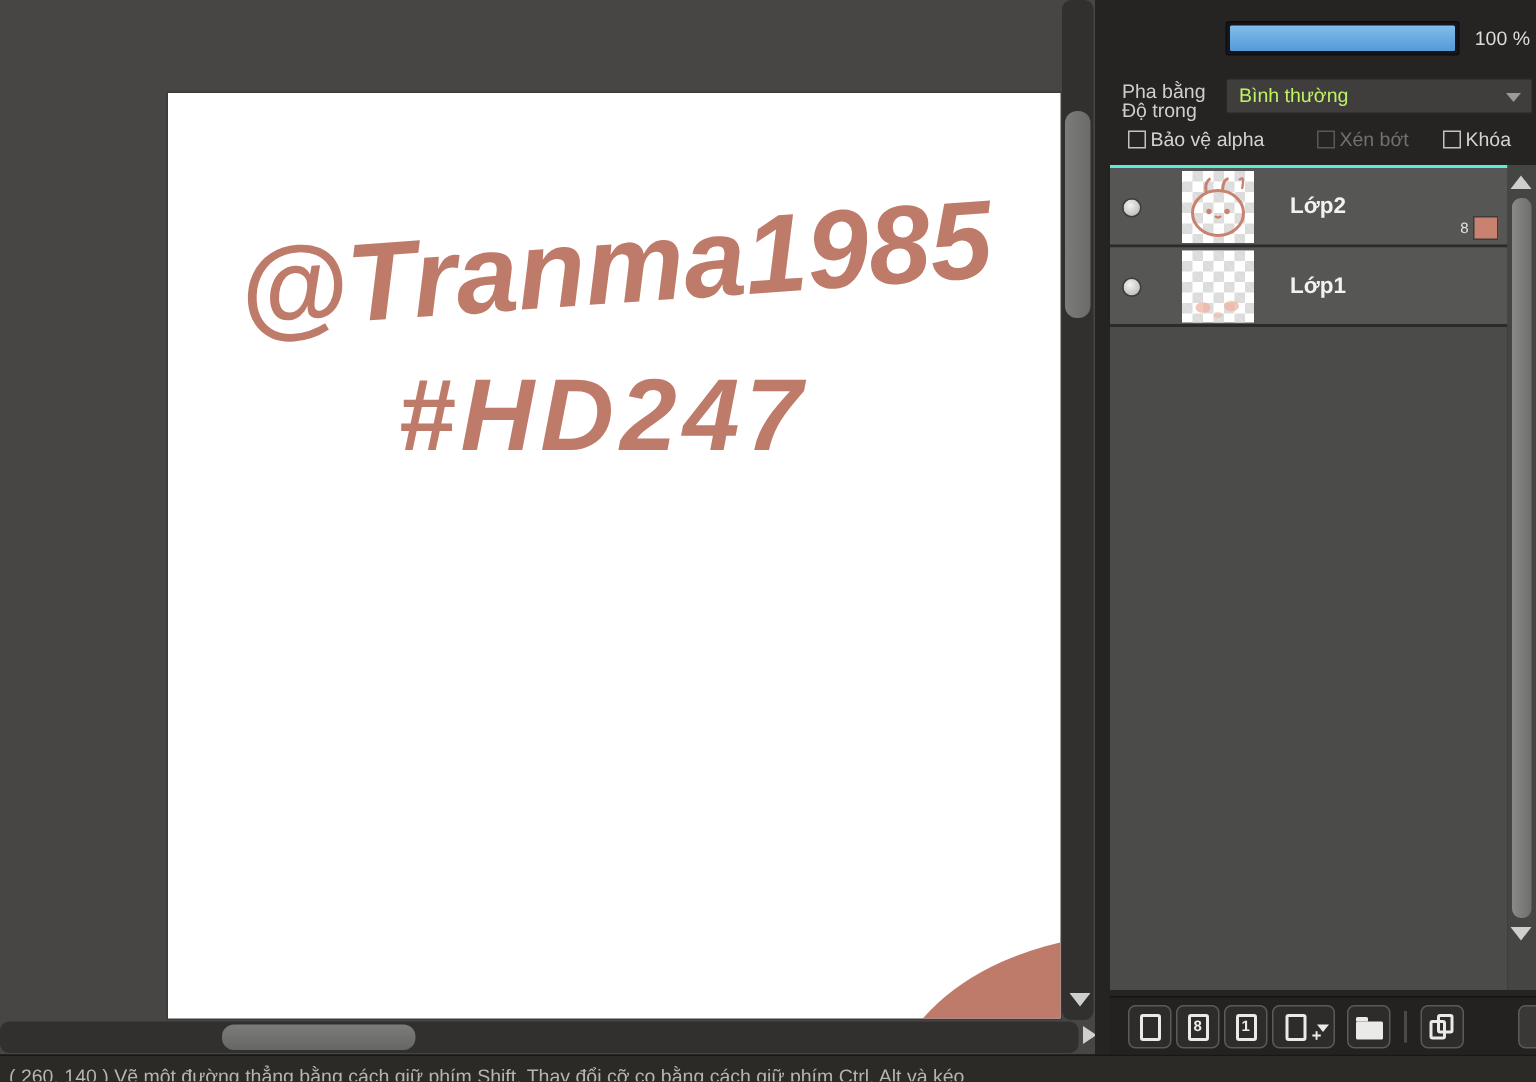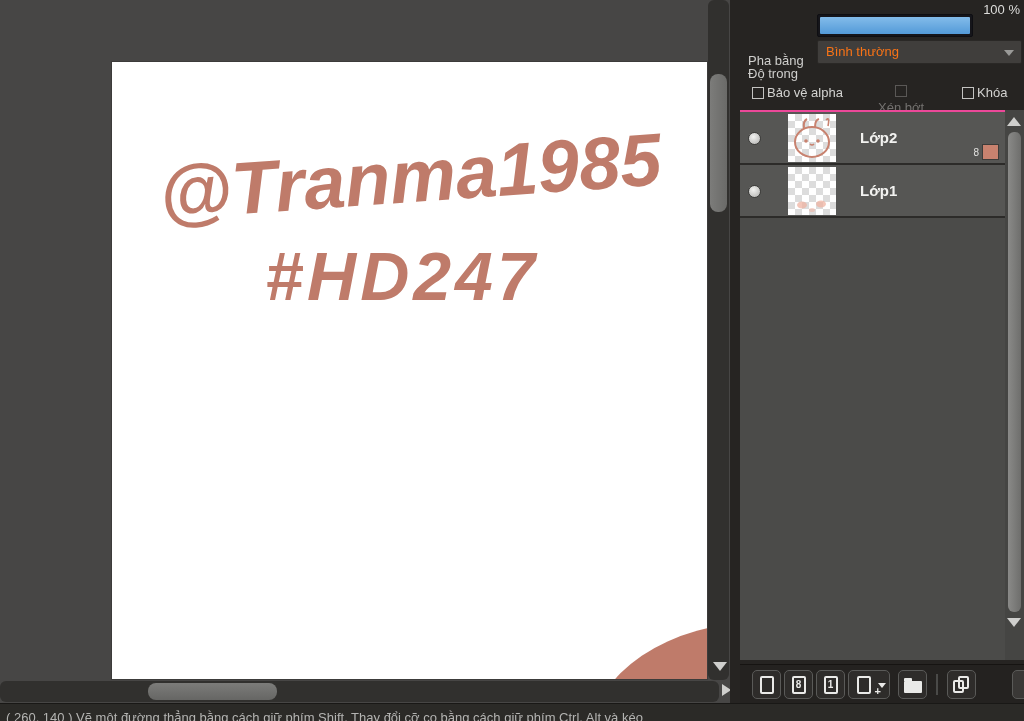--- a/index.html
+++ b/index.html
@@ -21,31 +21,31 @@
   .tri-up{width:0;height:0;border-left:7px solid transparent;border-right:7px solid transparent;border-bottom:9px solid #cfcfcd;}
   .v-arrow{position:absolute;left:713px;top:662px;}
   .h-arrow{position:absolute;left:722px;top:684px;}
 
   
   .panel{position:absolute;left:740px;top:0;width:284px;height:703px;background:#262422;}
   .panel-tick{position:absolute;left:866px;top:0;width:3px;height:7px;background:#6e6e6c;}
   .ctl-label{position:absolute;left:8px;font-size:13px;color:#cfcfcd;}
   .opacity-slider{position:absolute;left:77px;top:14px;width:156px;height:23px;background:#15151a;border:1px solid #0e0e12;border-radius:2px;padding:2px;}
   .opacity-fill{width:100%;height:100%;background:linear-gradient(#83bcea,#539ad8);border-radius:1px;}
-  .opacity-value{position:absolute;right:4px;top:2px;font-size:13px;color:#dcdcda;}
-  .blend-select{position:absolute;left:77px;top:40px;width:205px;height:24px;background:#403e3c;border:1px solid #2a2826;border-radius:2px;color:#f97316;font-size:13px;line-height:22px;padding-left:8px;}
+  .opacity-value{position:absolute;right:4px;top:18px;font-size:13px;color:#dcdcda;}
+  .blend-select{position:absolute;left:77px;top:52px;width:205px;height:24px;background:#403e3c;border:1px solid #2a2826;border-radius:2px;color:#bef264;font-size:13px;line-height:22px;padding-left:8px;}
   .blend-arrow{position:absolute;right:7px;top:9px;width:0;height:0;border-left:5px solid transparent;border-right:5px solid transparent;border-top:6px solid #9a9a98;}
   .cb-row{position:absolute;left:0;top:85px;width:284px;height:20px;}
   .cb-item{position:absolute;display:flex;align-items:center;gap:3px;font-size:13px;color:#d3d3d1;}
   .cb-box{width:12px;height:12px;border:1px solid #c3c3c1;background:transparent;display:inline-block;}
-  .cb-item.disabled{color:#73716f;flex-direction:column;}
+  .cb-item.disabled{color:#73716f;}
   .cb-item.disabled .cb-box{border-color:#5a5856;}
 
   
-  .layer-list{position:absolute;left:0;top:110px;width:265px;height:550px;background:#4b4b49;border-top:2px solid #ec4899;}
+  .layer-list{position:absolute;left:0;top:110px;width:265px;height:550px;background:#4b4b49;border-top:2px solid #5eead4;}
   .layer-row{position:relative;width:265px;height:53px;background:#565654;border-bottom:2px solid #2c2b29;}
   .row-sel-bg{position:absolute;left:28px;top:0;right:0;bottom:0;background:#5293cc;}
   .vis-dot{position:absolute;left:8px;top:20px;width:13px;height:13px;border-radius:50%;background:radial-gradient(circle at 40% 35%,#f2f2f0,#aeaeac);border:1px solid #3c3c3a;}
   .layer-thumb{position:absolute;left:48px;top:2px;width:48px;height:48px;background-color:#fff;}
   .checker{background-image:linear-gradient(45deg,#dcdcdc 25%,transparent 25%,transparent 75%,#dcdcdc 75%),linear-gradient(45deg,#dcdcdc 25%,transparent 25%,transparent 75%,#dcdcdc 75%);background-size:14px 14px;background-position:0 0,7px 7px;}
   .layer-name{position:absolute;left:120px;top:17px;font-size:15px;font-weight:bold;color:#f2f2f0;}
   .bit-badge{position:absolute;right:26px;bottom:5px;font-size:10px;color:#e2e2e0;}
   .layer-swatch{position:absolute;right:6px;bottom:3px;width:17px;height:16px;border:1px solid #3c3c3a;}
   .gear{position:absolute;right:14px;top:14px;width:25px;height:25px;}
 

